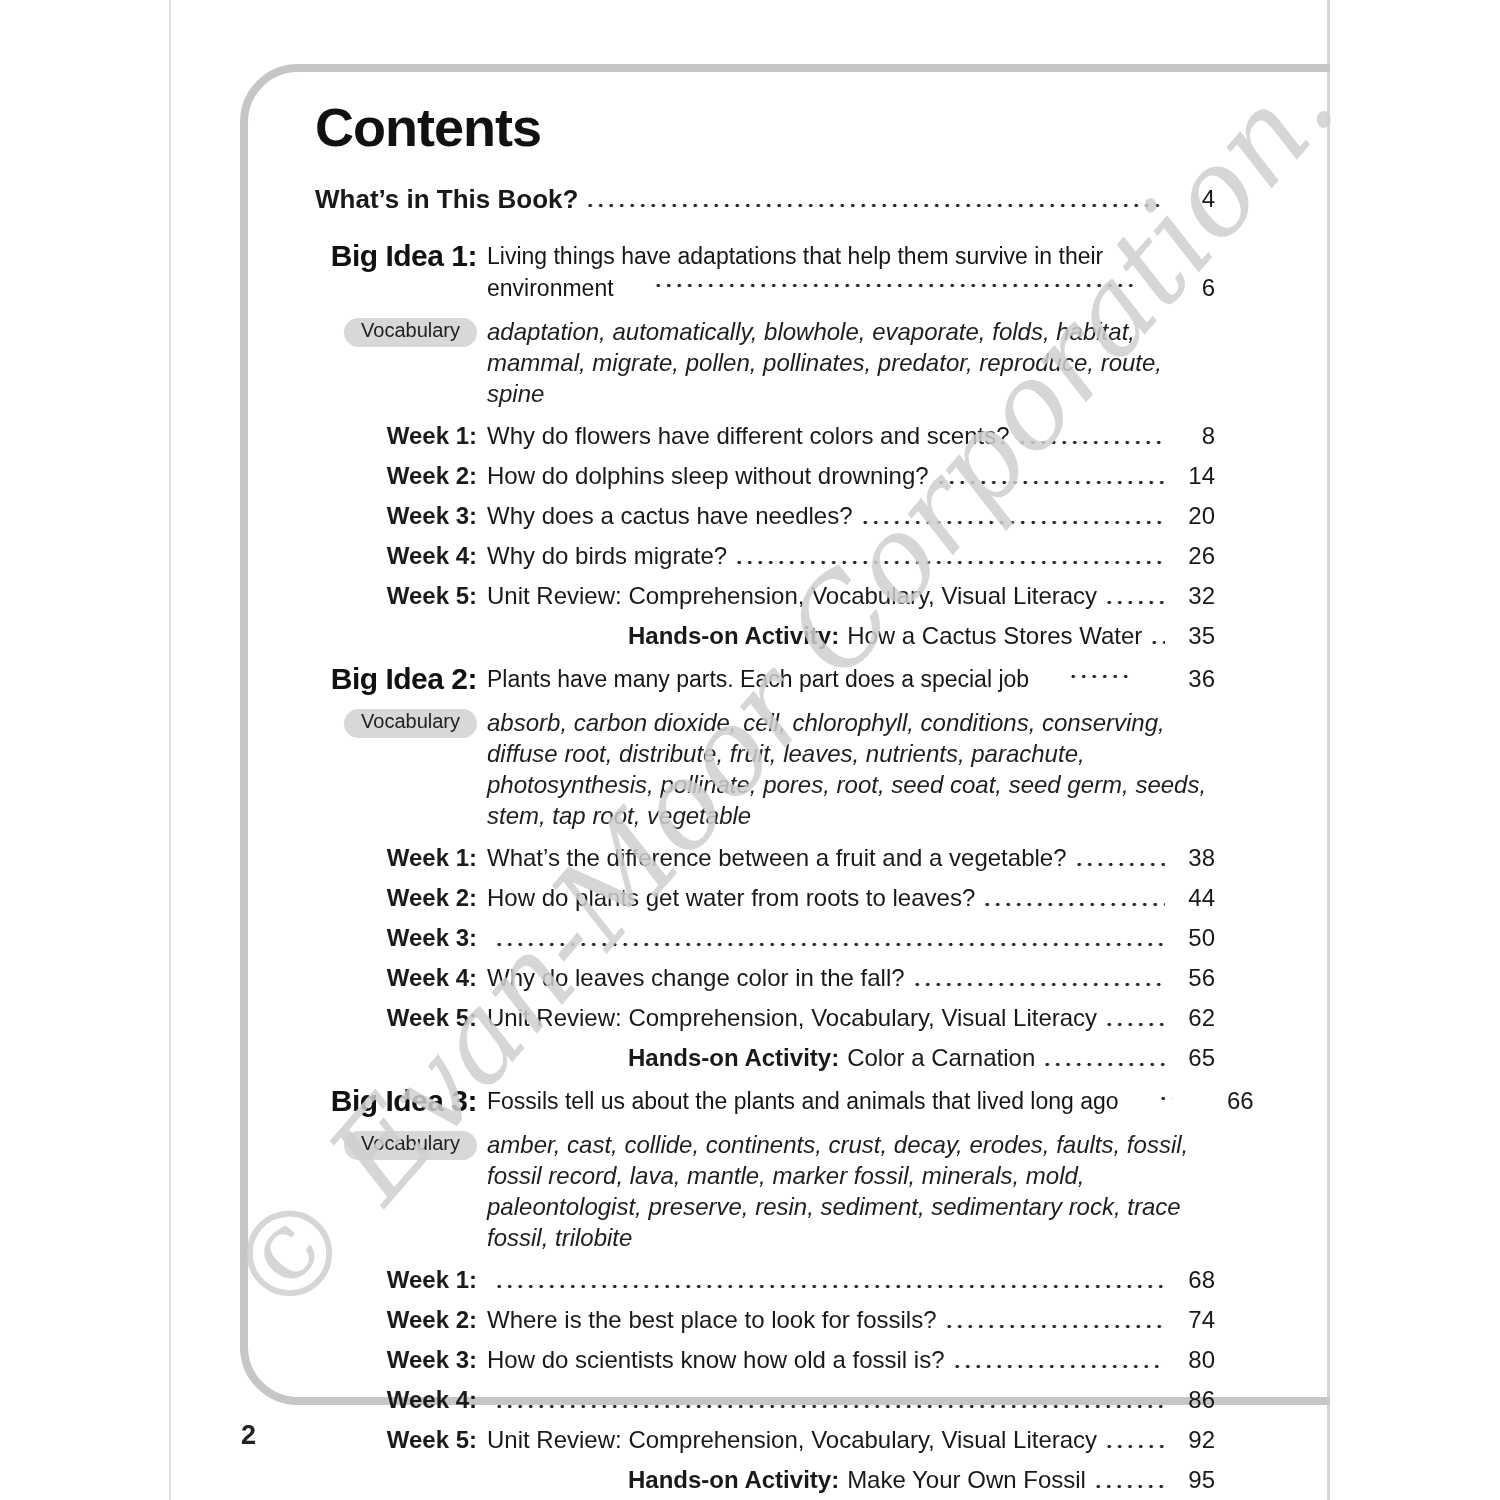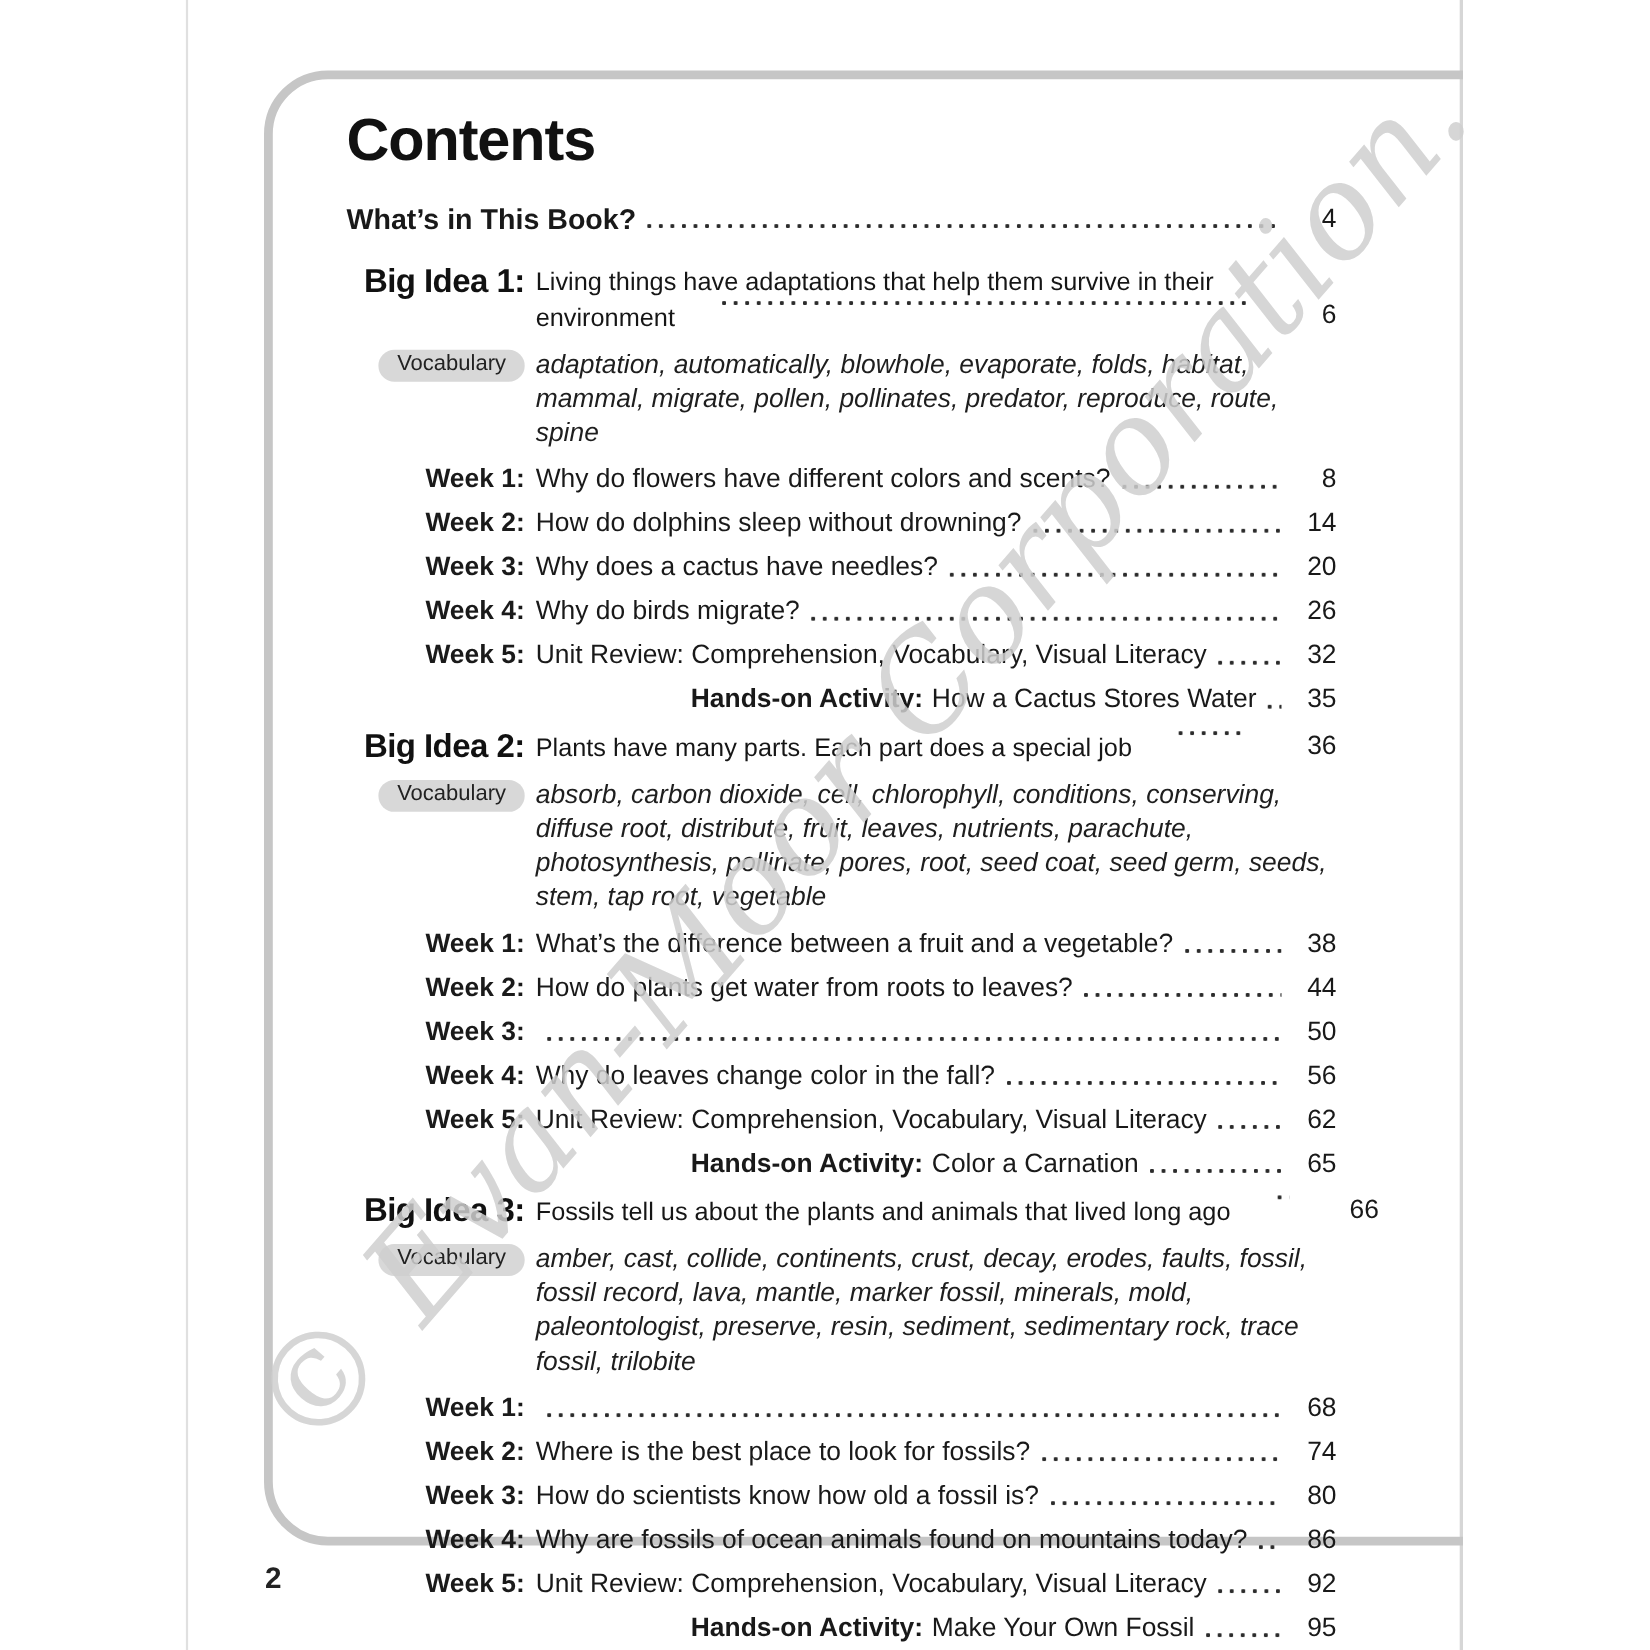--- a/index.html
+++ b/index.html
@@ -76,21 +76,21 @@
   }
 
   .bi-head { display: flex; margin-top: 6px; margin-bottom: 12px; }
   .bi-label {
     flex: 0 0 162px; width: 162px; margin-right: 10px;
     text-align: right; font-weight: bold; font-size: 30px;
     line-height: 32px; letter-spacing: -0.5px; white-space: nowrap; color: #111;
   }
   .bi-titles { flex: 1 1 auto; min-width: 0; }
   .bi-line { font-size: 23px; font-weight: normal; line-height: 32px; white-space: nowrap; color: #161616; }
-  .bi-pagerow { display: flex; align-items: flex-start; gap: 32px; }
+  .bi-pagerow { display: flex; align-items: center; gap: 32px; }
 
   .vocab { display: flex; margin-bottom: 12px; }
   .vocab-lblcol { flex: 0 0 162px; width: 162px; margin-right: 10px; display: flex; justify-content: flex-end; align-items: flex-start; }
   .pill {
     display: inline-block; background: #d8d8d8; border-radius: 999px;
     padding: 1px 17px 5px; font-size: 20px; font-weight: normal; color: #222;
     white-space: nowrap; margin-top: 2px;
   }
   .vocab-words {
     flex: 1 1 auto; font-style: italic; font-size: 24px; line-height: 31px;
@@ -273,21 +273,20 @@
     <div class="pg">74</div>
   </div>
   <div class="row">
     <div class="lbl">Week 3:</div>
     <div class="txt">How do scientists know how old a fossil is?</div>
     <div class="leader"></div>
     <div class="pg">80</div>
   </div>
   <div class="row">
     <div class="lbl">Week 4:</div>
-    <div class="txt">Why are fossils of ocean animals found on mountains today?</div>
     <div class="leader"></div>
     <div class="pg">86</div>
   </div>
   <div class="row">
     <div class="lbl">Week 5:</div>
     <div class="txt">Unit Review: Comprehension, Vocabulary, Visual Literacy</div>
     <div class="leader"></div>
     <div class="pg">92</div>
   </div>
 

